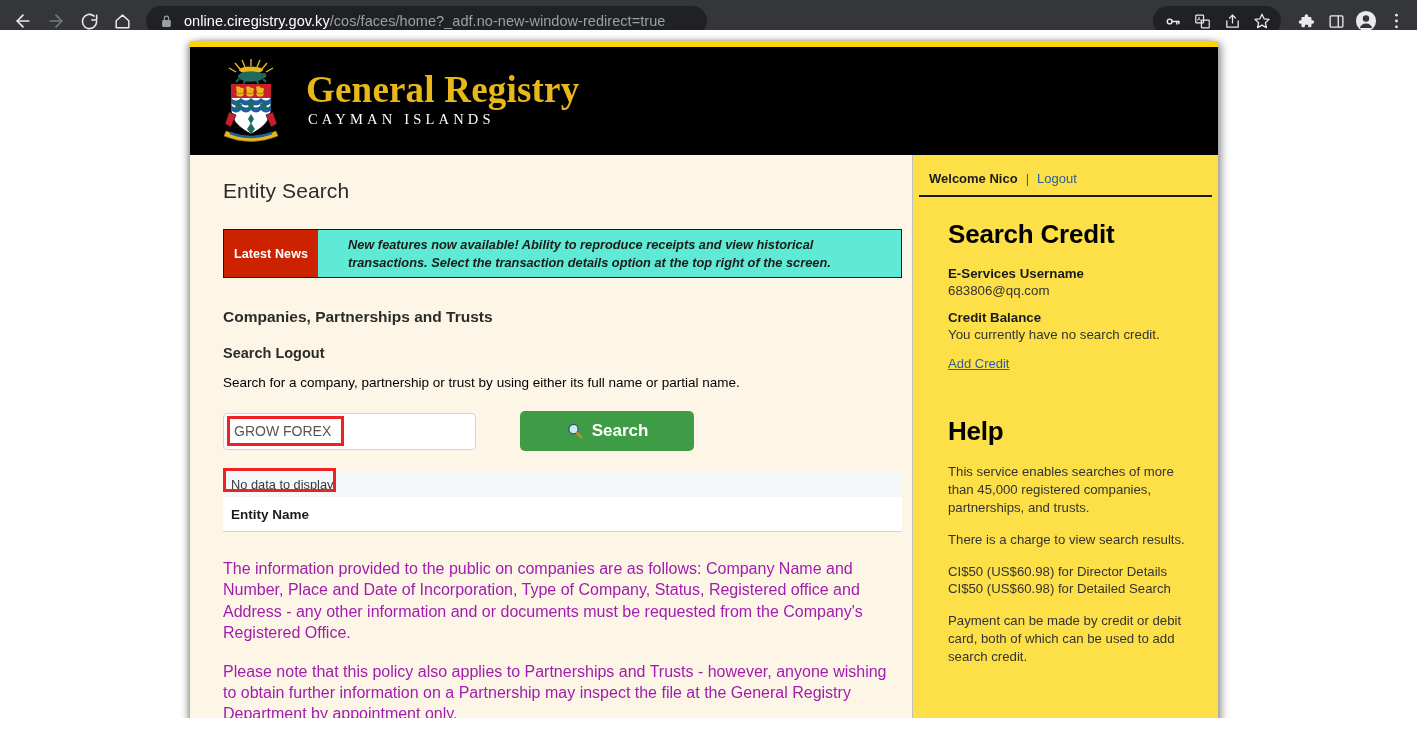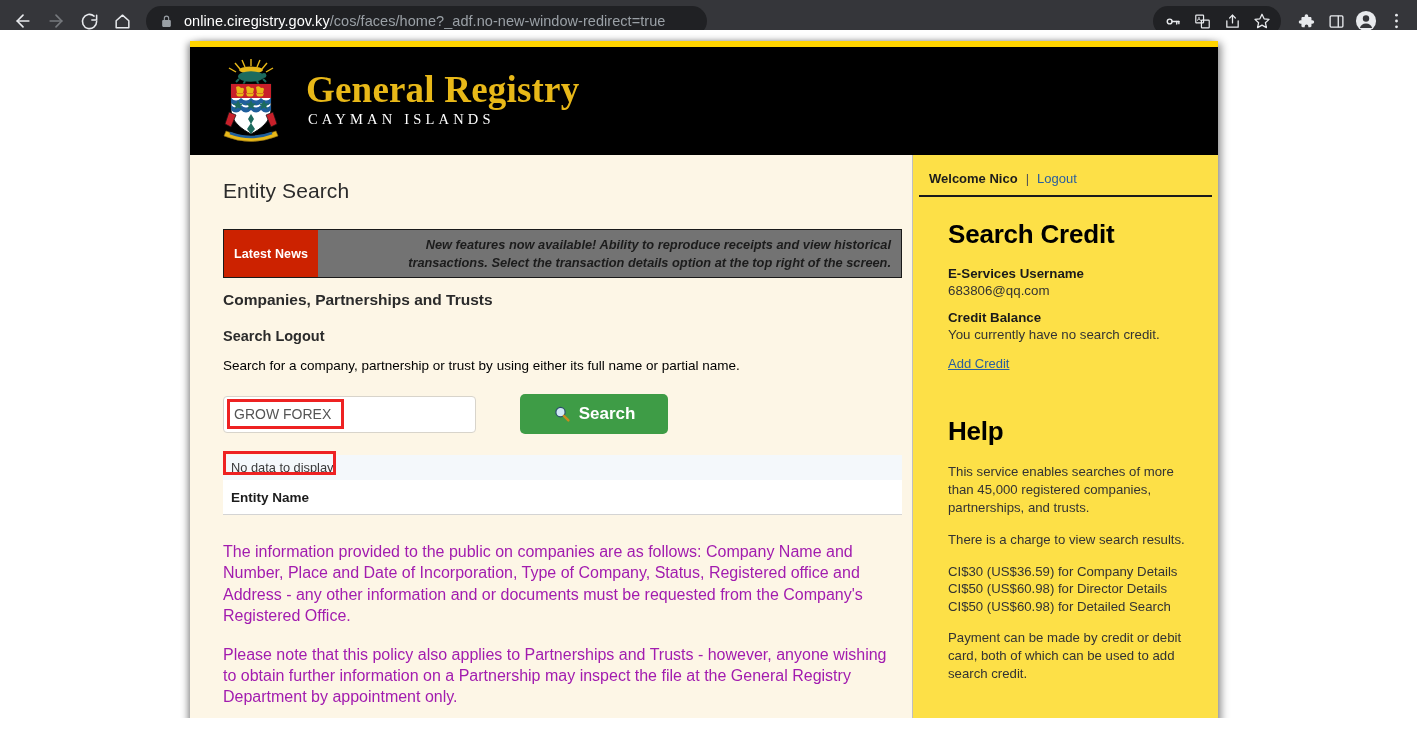--- a/index.html
+++ b/index.html
@@ -118,25 +118,24 @@
 
   
   h1#page-title {
     font-size: 21px; font-weight: normal; color: #2b2b2b;
     letter-spacing: .1px;
     margin-bottom: 26px;
   }
   #news-banner {
     width: 679px;
     border: 1px solid #1a1a1a;
-    background: #737373;
+    background: #5eead4;
     display: flex;
     min-height: 45px;
-    margin-bottom: 13px;
-    text-align: right;
+    margin-bottom: 30px;
   }
   #news-badge {
     background: #cc2200;
     color: #ffffff;
     font-size: 12.5px; font-weight: bold;
     display: flex; align-items: center; justify-content: center;
     width: 94px; flex: 0 0 94px;
     letter-spacing: .1px;
   }
   #news-text {
@@ -171,21 +170,21 @@
   }
   #annot-input {
     position: absolute;
     left: 4px; top: 3px;
     width: 117px; height: 30px;
     border: 3px solid #ee2222;
     pointer-events: none;
   }
   #search-button {
     margin-left: 44px;
-    width: 148px; height: 40px;
+    width: 174px; height: 40px;
     background: #3e9c46;
     border: none; border-radius: 5px;
     color: #ffffff;
     font-family: "Liberation Sans", sans-serif;
     font-size: 17px; font-weight: bold;
     display: flex; align-items: center; justify-content: center;
     gap: 8px;
     cursor: pointer;
   }
   #search-button svg { display: block; }
@@ -465,21 +464,20 @@
           <div class="side-value">683806@qq.com</div>
           <div class="side-label">Credit Balance</div>
           <div class="side-value">You currently have no search credit.</div>
           <a id="add-credit-link" href="#">Add Credit</a>
 
           <div id="help-block">
             <h2 class="side-title">Help</h2>
             <p class="help-para">This service enables searches of more than 45,000 registered companies, partnerships, and trusts.</p>
             <p class="help-para">There is a charge to view search results.</p>
             <div style="margin-bottom:14px;">
-              <div class="price-line">CI$30 (US$36.59) for Company Details</div>
               <div class="price-line">CI$50 (US$60.98) for Director Details</div>
               <div class="price-line">CI$50 (US$60.98) for Detailed Search</div>
             </div>
             <p class="help-para">Payment can be made by credit or debit card, both of which can be used to add search credit.</p>
           </div>
         </div>
       </div>
 
     </div>
   </div>

